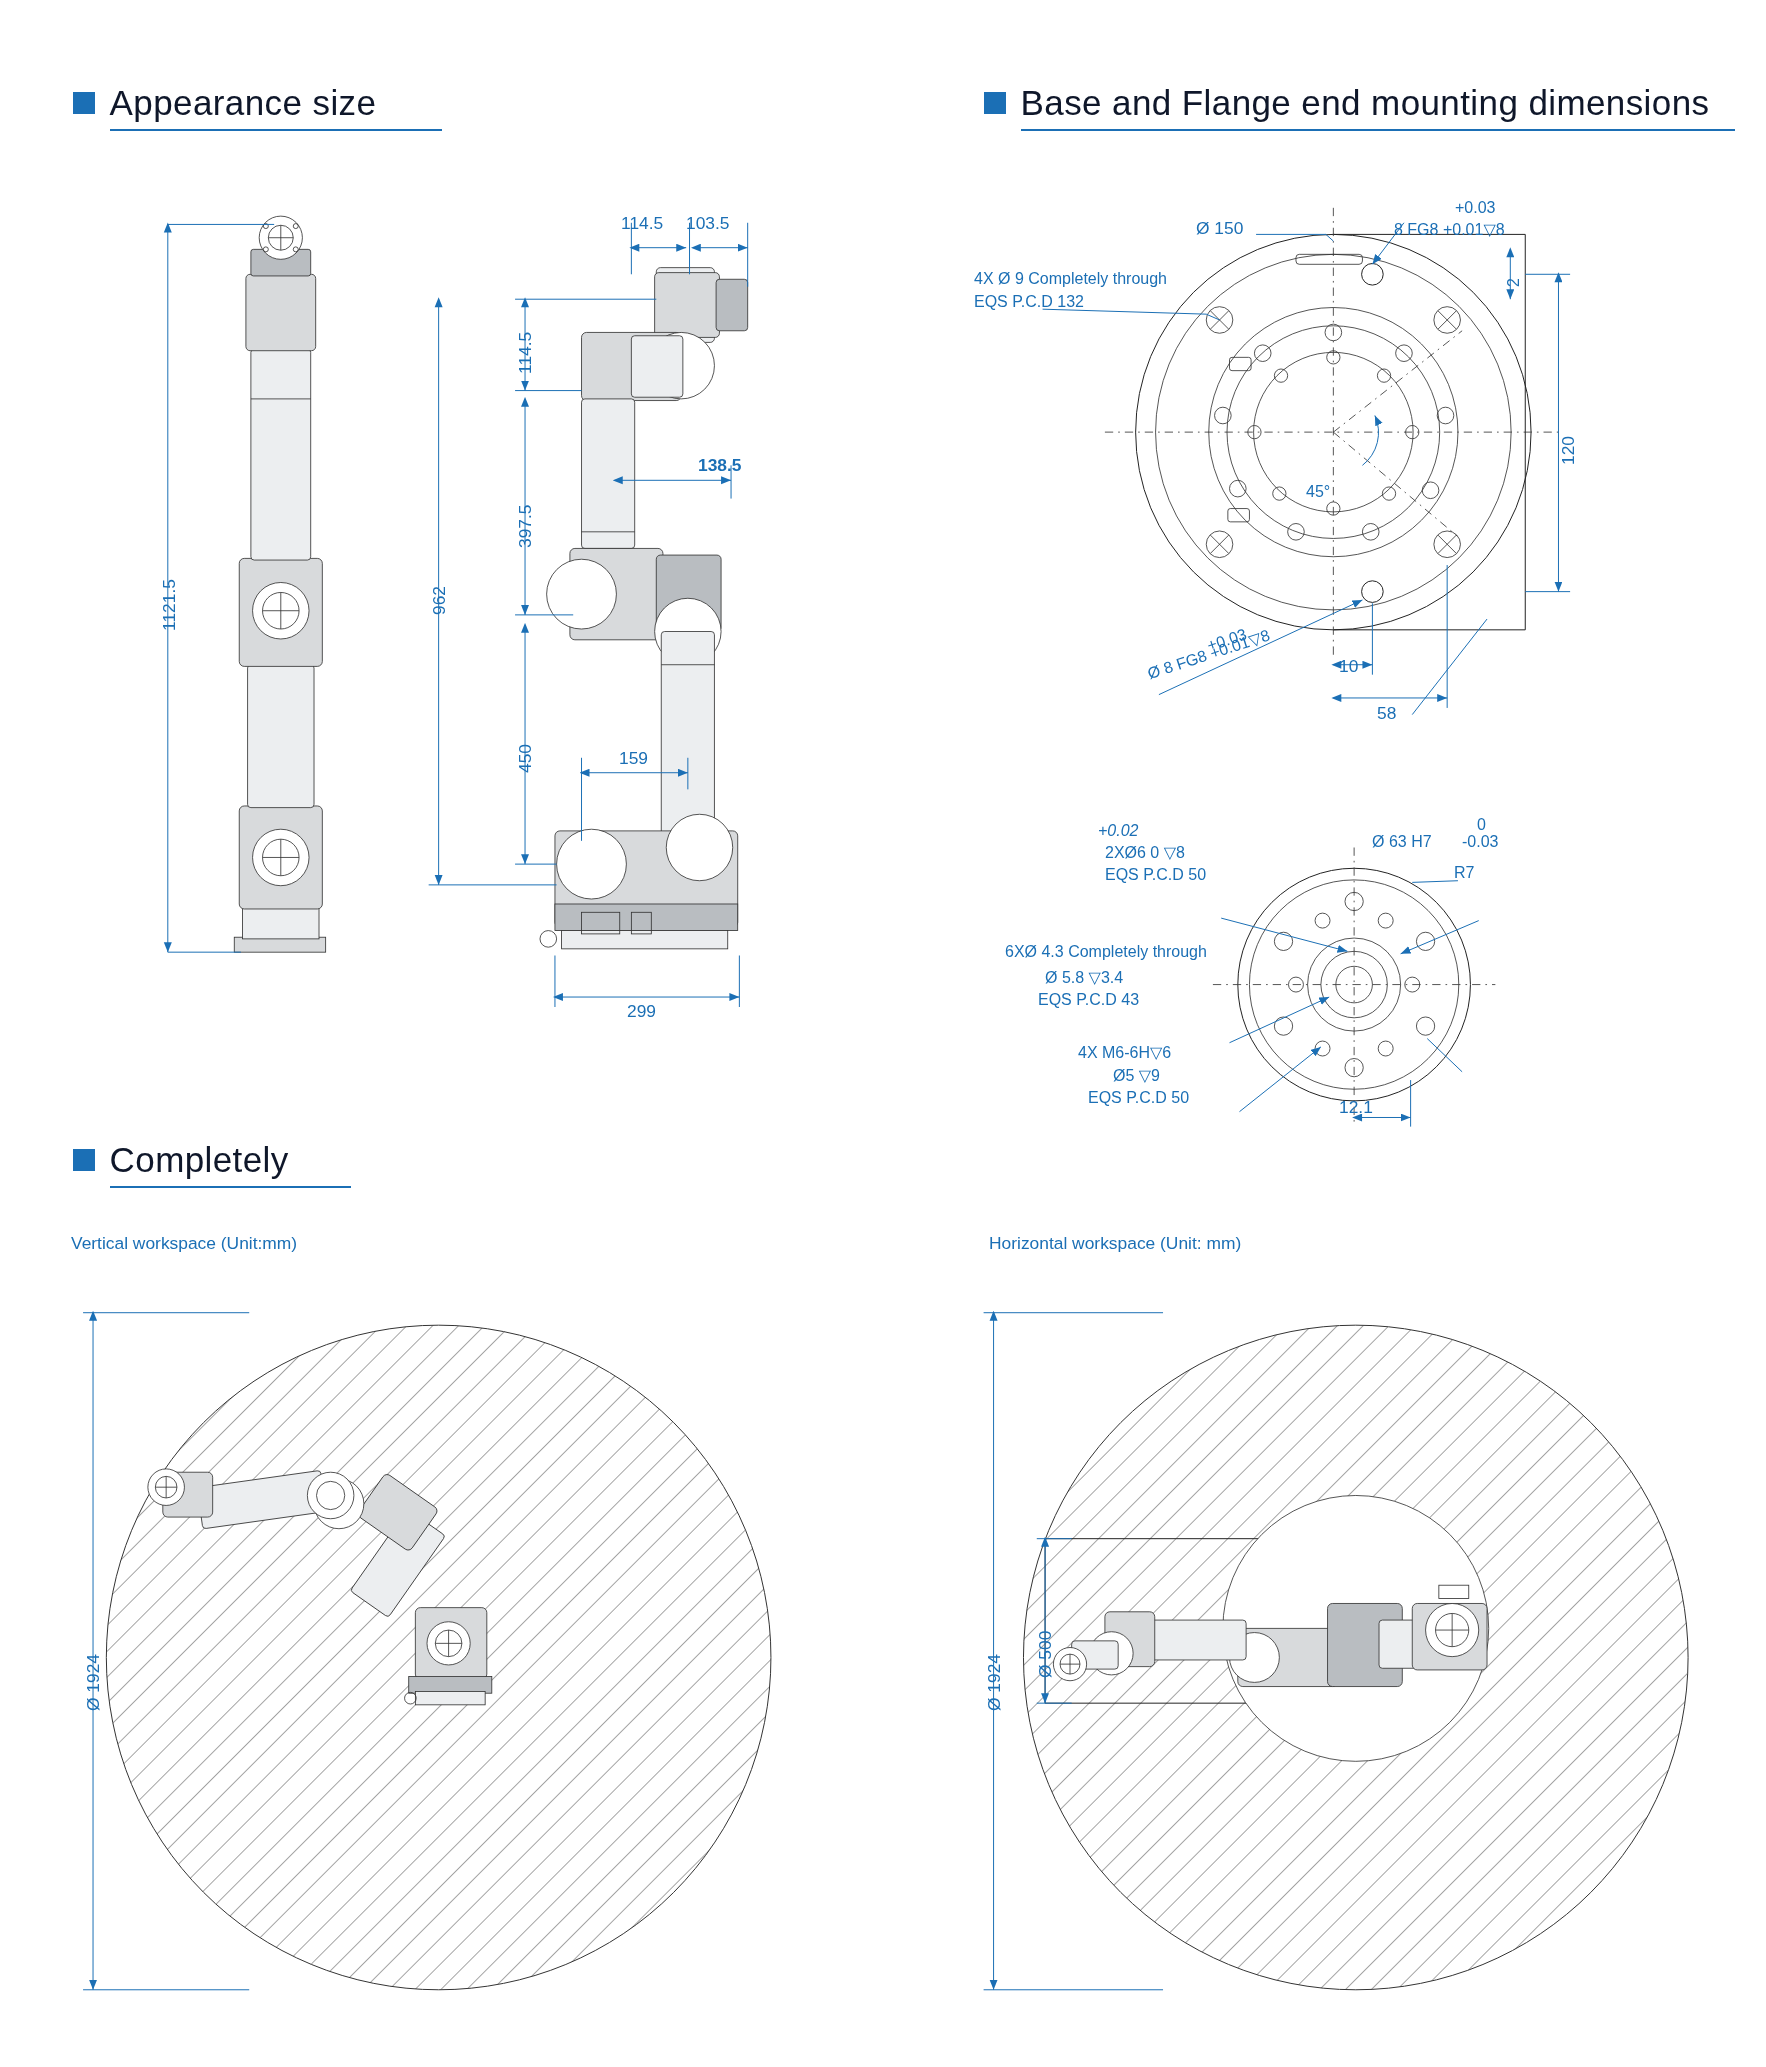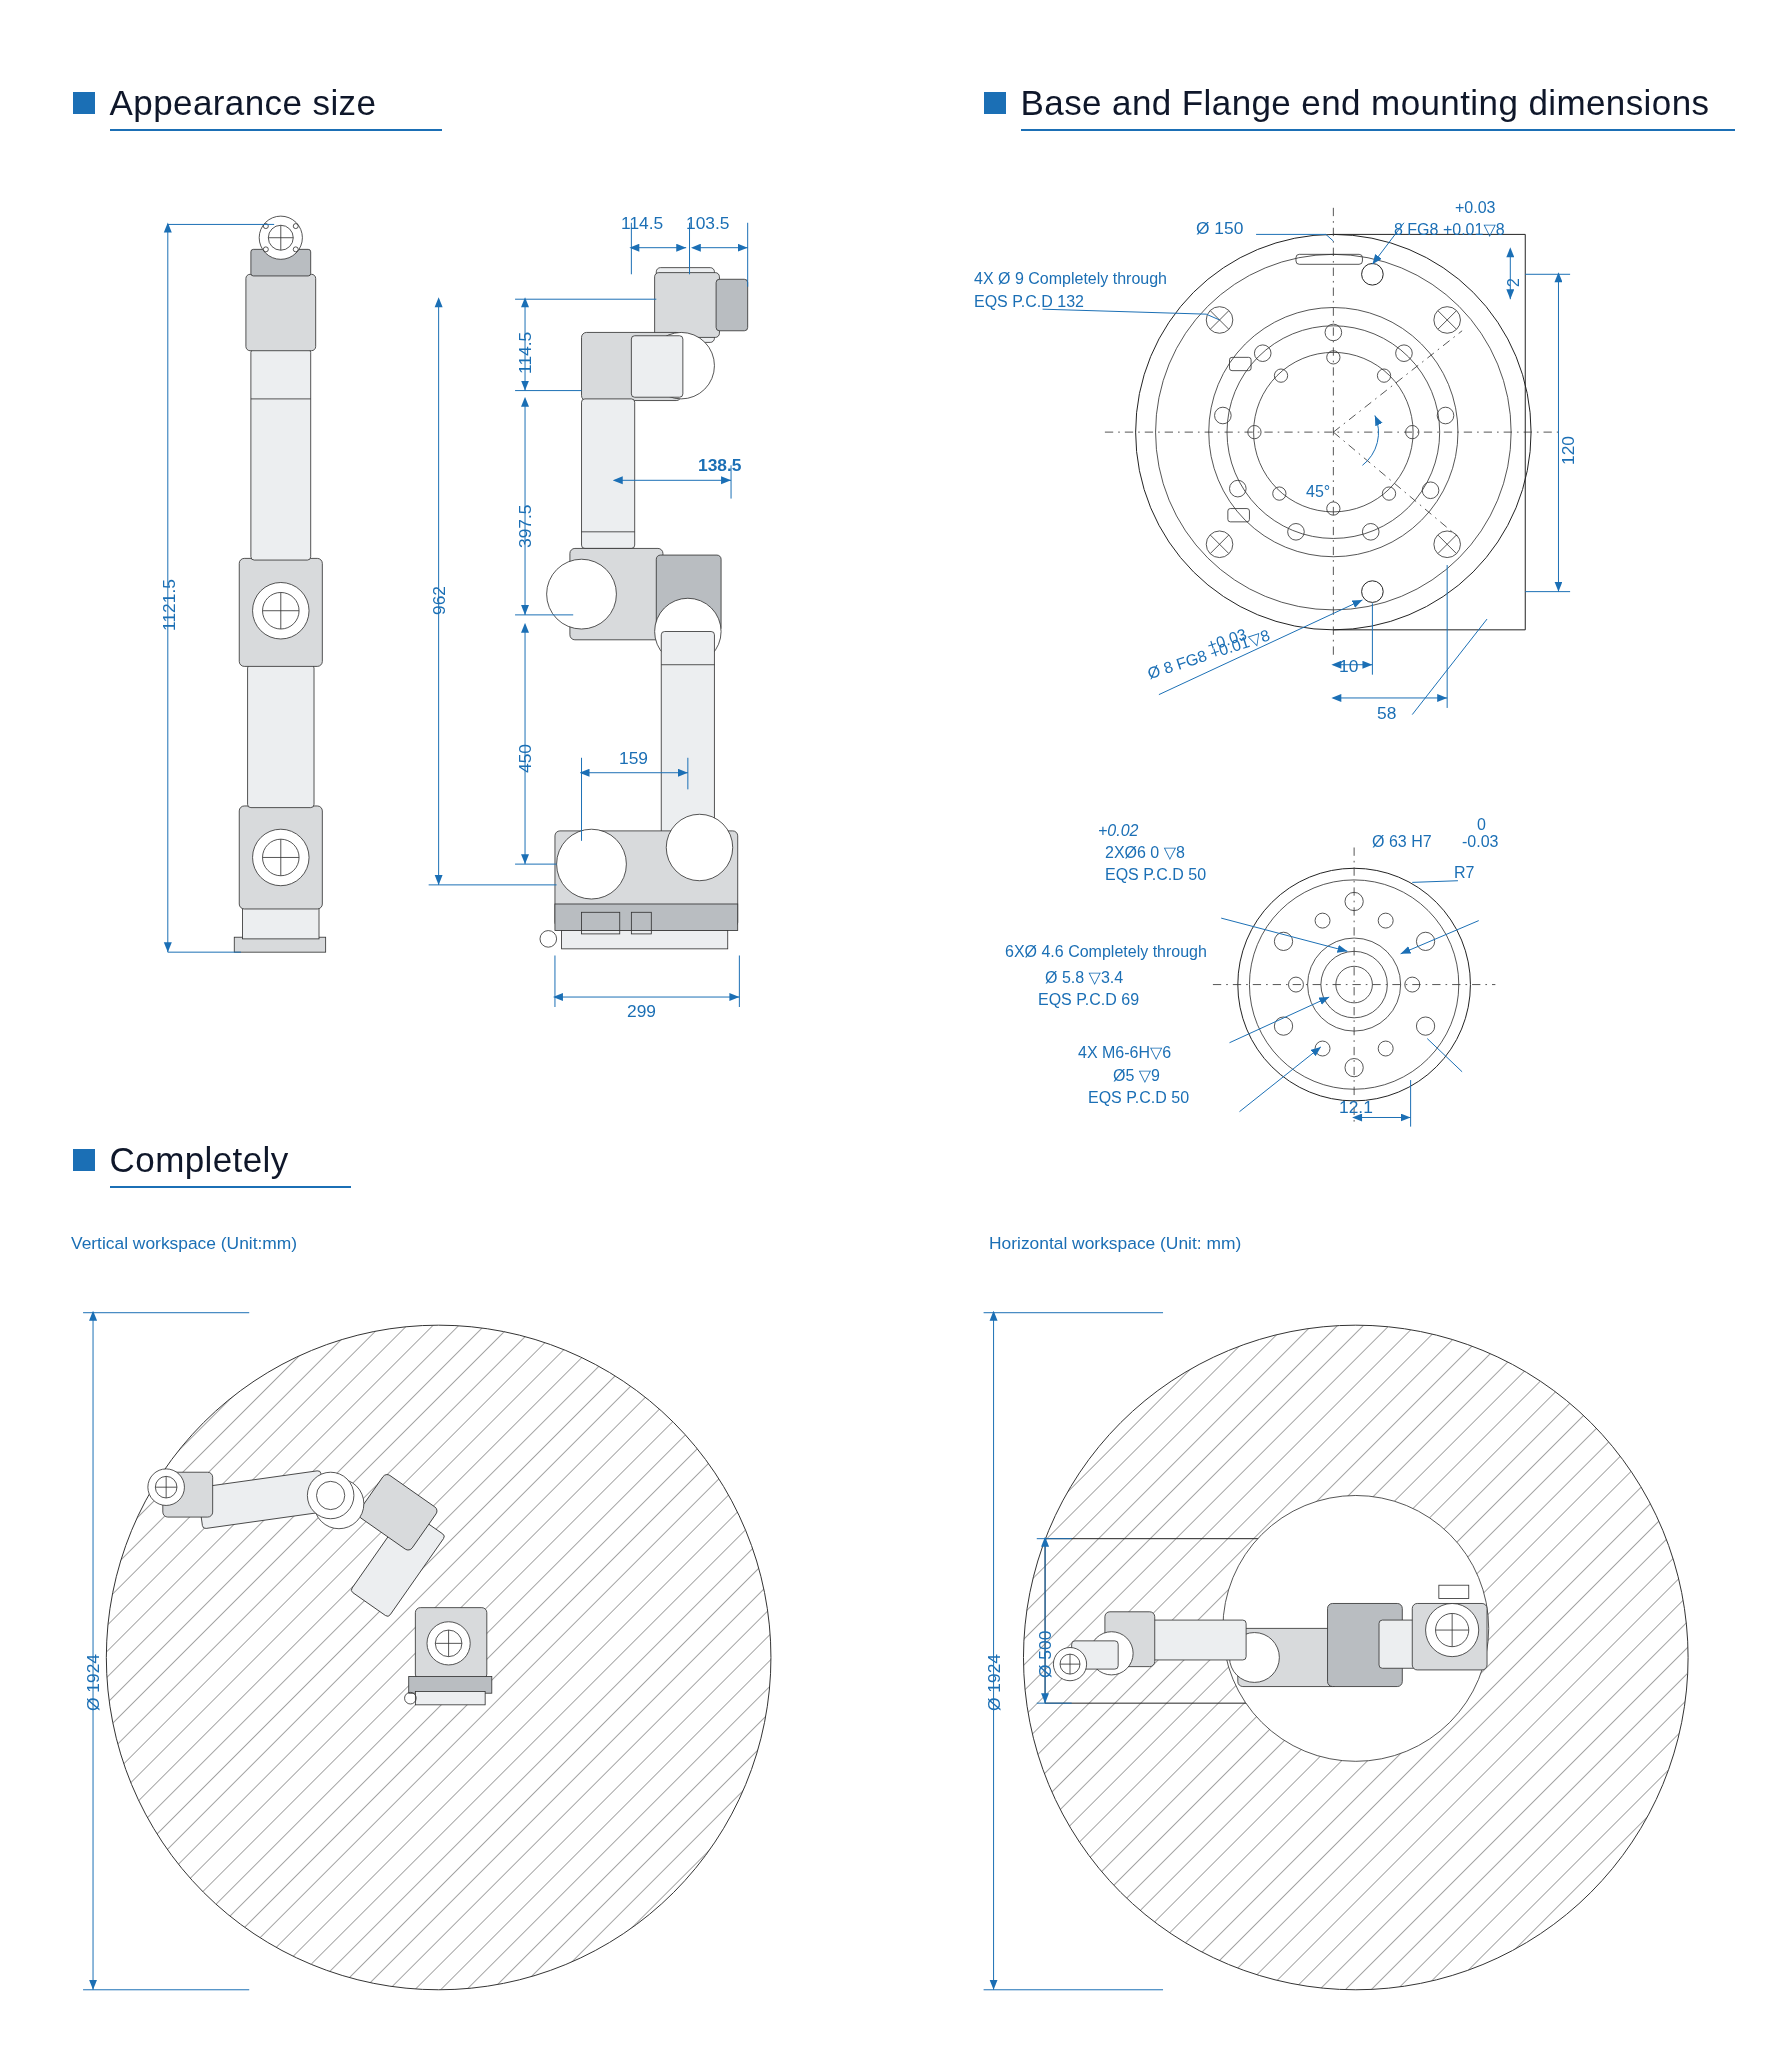--- a/index.html
+++ b/index.html
@@ -375,23 +375,23 @@
 <div class="dim" style="left:1377px;top:703px;">58</div>
 <div class="dim small" style="left:1306px;top:483px;text-align:right;">45°</div>
 
 <div class="dim small" style="left:1098px;top:822px;font-style:italic;">+0.02</div>
 <div class="dim small" style="left:1105px;top:843px;">2XØ6 0        ▽8</div>
 <div class="dim small" style="left:1105px;top:866px;">EQS  P.C.D 50</div>
 <div class="dim small" style="left:1477px;top:816px;">0</div>
 <div class="dim small" style="left:1372px;top:833px;">Ø 63 H7</div>
 <div class="dim small" style="left:1462px;top:833px;">-0.03</div>
 <div class="dim small" style="left:1454px;top:864px;">R7</div>
-<div class="dim small" style="left:1005px;top:943px;">6XØ 4.6 Completely through</div>
+<div class="dim small" style="left:1005px;top:943px;">6XØ 4.3 Completely through</div>
 <div class="dim small" style="left:1045px;top:968px;">Ø 5.8      ▽3.4</div>
-<div class="dim small" style="left:1038px;top:991px;">EQS  P.C.D 69</div>
+<div class="dim small" style="left:1038px;top:991px;">EQS  P.C.D 43</div>
 <div class="dim small" style="left:1078px;top:1043px;">4X  M6-6H▽6</div>
 <div class="dim small" style="left:1113px;top:1066px;">Ø5       ▽9</div>
 <div class="dim small" style="left:1088px;top:1089px;">EQS  P.C.D 50</div>
 <div class="dim" style="left:1339px;top:1097px;">12.1</div>
 
 <div class="dim vert" style="left:83px;top:1711px;">Ø 1924</div>
 <div class="dim vert" style="left:984px;top:1711px;">Ø 1924</div>
 <div class="dim vert" style="left:1035px;top:1678px;">Ø 500</div>
 
 

